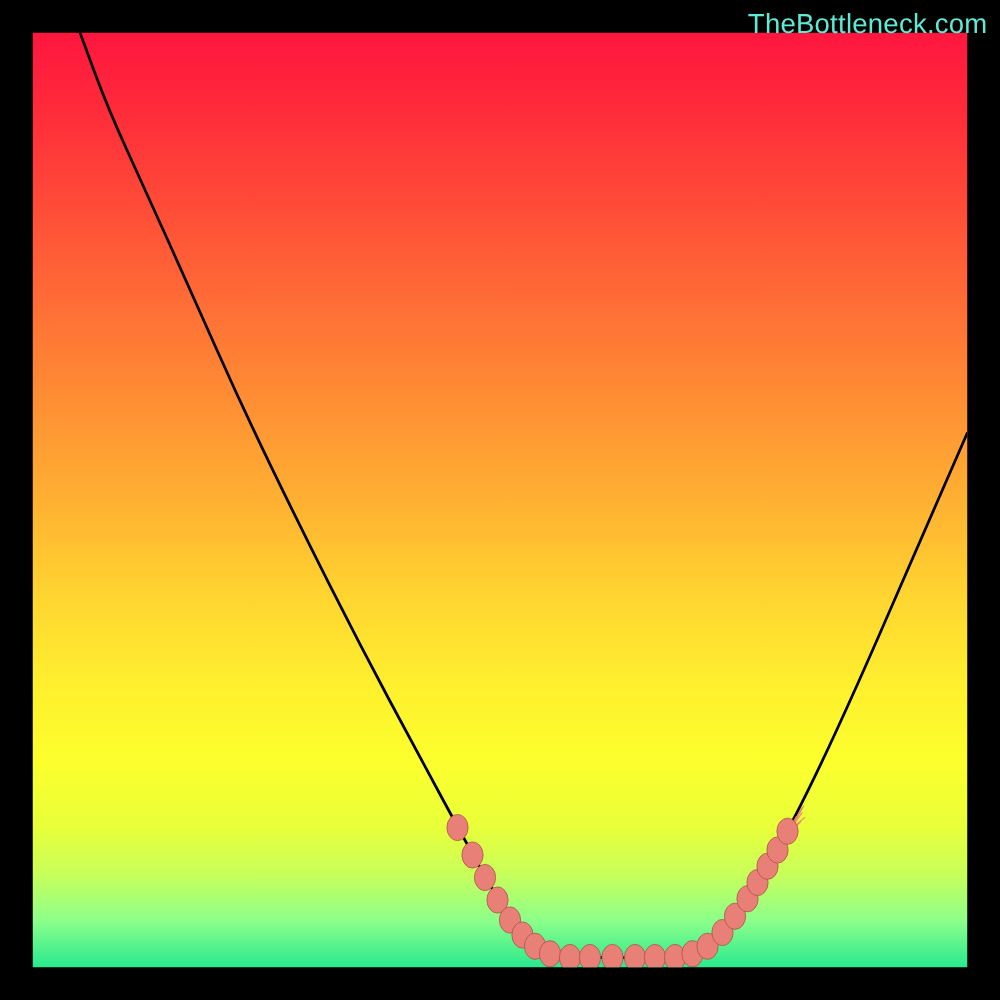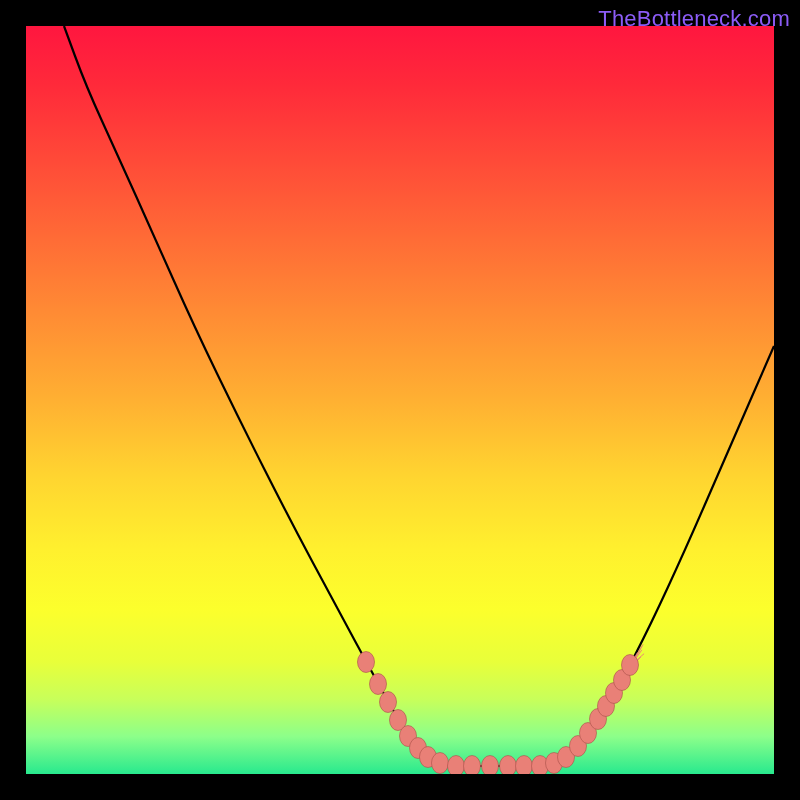--- a/index.html
+++ b/index.html
@@ -50,21 +50,21 @@
   svg.curve {
     position: absolute;
     inset: 0;
     width: 100%;
     height: 100%;
   }
   .watermark {
     position: absolute;
     top: 6px;
     right: 10px;
-    color: #8b5cf6;
+    color: #5eead4;
     font-size: 22px;
     font-weight: 500;
     letter-spacing: 0.2px;
     user-select: none;
   }
 </style>
 </head>
 <body>
 
 <div class="frame">

